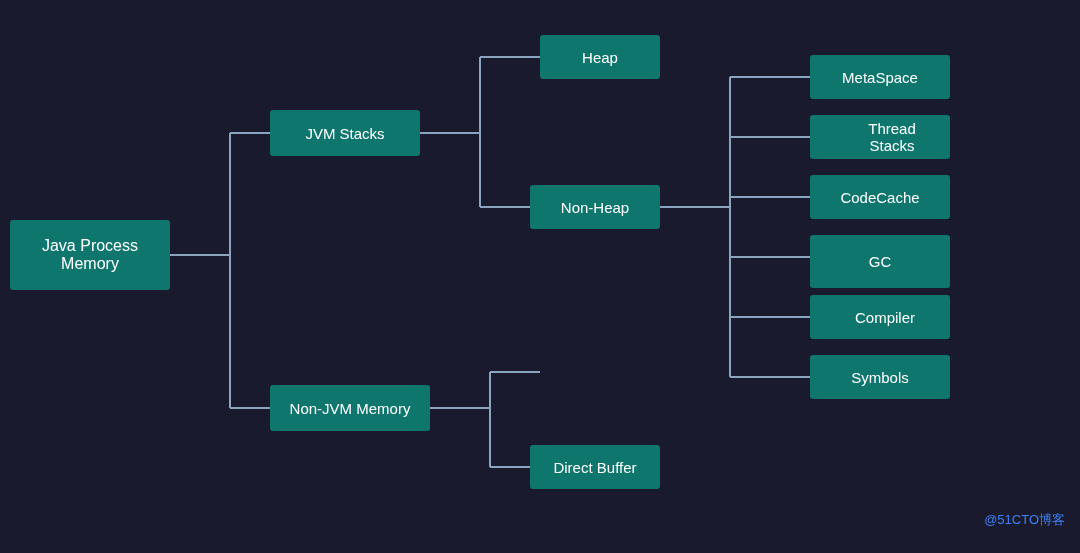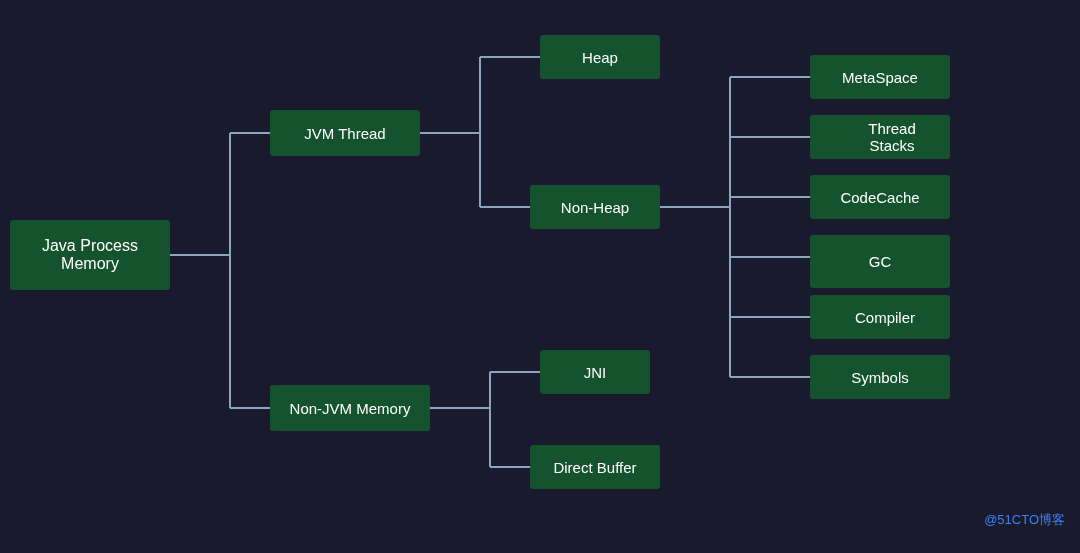--- a/index.html
+++ b/index.html
@@ -14,21 +14,21 @@
 
     .diagram-container {
       width: 1080px;
       height: 553px;
       position: relative;
       background: #1a1a2e;
     }
 
     .node {
       position: absolute;
-      background: #14532d;
+      background: #0f766e;
       color: #fff;
       font-size: 15px;
       font-weight: 400;
       display: flex;
       align-items: center;
       justify-content: center;
       text-align: center;
       border-radius: 3px;
       padding: 6px 10px;
     }
@@ -91,29 +91,28 @@
 
     <line x1="730" y1="257" x2="810" y2="257" stroke="#8ba5bf" stroke-width="2"></line>
 
     <line x1="730" y1="317" x2="810" y2="317" stroke="#8ba5bf" stroke-width="2"></line>
 
     <line x1="730" y1="377" x2="810" y2="377" stroke="#8ba5bf" stroke-width="2"></line>
   </svg>
 
   <div class="node" style="left:10px; top:220px; width:160px; height:70px; font-size:16px;">Java Process<br>Memory</div>
 
-  <div class="node" style="left:270px; top:110px; width:150px; height:46px;">JVM Thread</div>
+  <div class="node" style="left:270px; top:110px; width:150px; height:46px;">JVM Stacks</div>
 
   <div class="node" style="left:270px; top:385px; width:160px; height:46px;">Non-JVM Memory</div>
 
   <div class="node" style="left:540px; top:35px; width:120px; height:44px;">Heap</div>
 
   <div class="node" style="left:530px; top:185px; width:130px; height:44px;">Non-Heap</div>
 
-  <div class="node" style="left:540px; top:350px; width:110px; height:44px;">JNI</div>
 
   <div class="node" style="left:530px; top:445px; width:130px; height:44px;">Direct Buffer</div>
 
   <div class="node" style="left:810px; top:55px; width:140px; height:44px;">MetaSpace</div>
 
   <div class="node" style="left:810px; top:115px; width:140px; height:44px;padding-left:34px;">Thread Stacks</div>
 
   <div class="node" style="left:810px; top:175px; width:140px; height:44px;">CodeCache</div>
 
   <div class="node" style="left:810px; top:235px; width:140px; height:53px;">GC</div>

